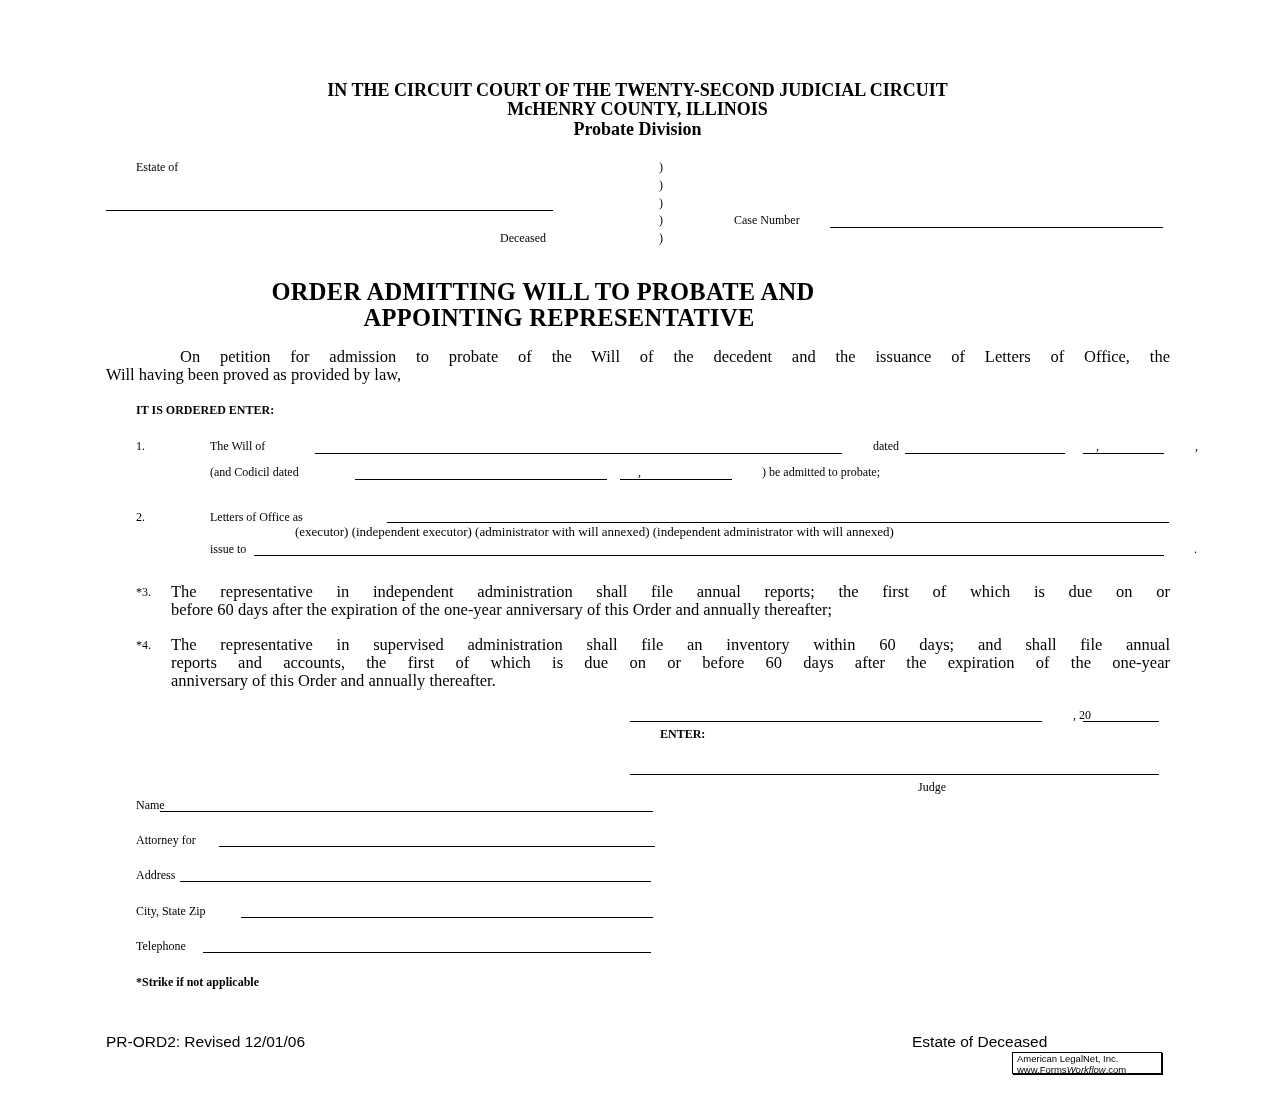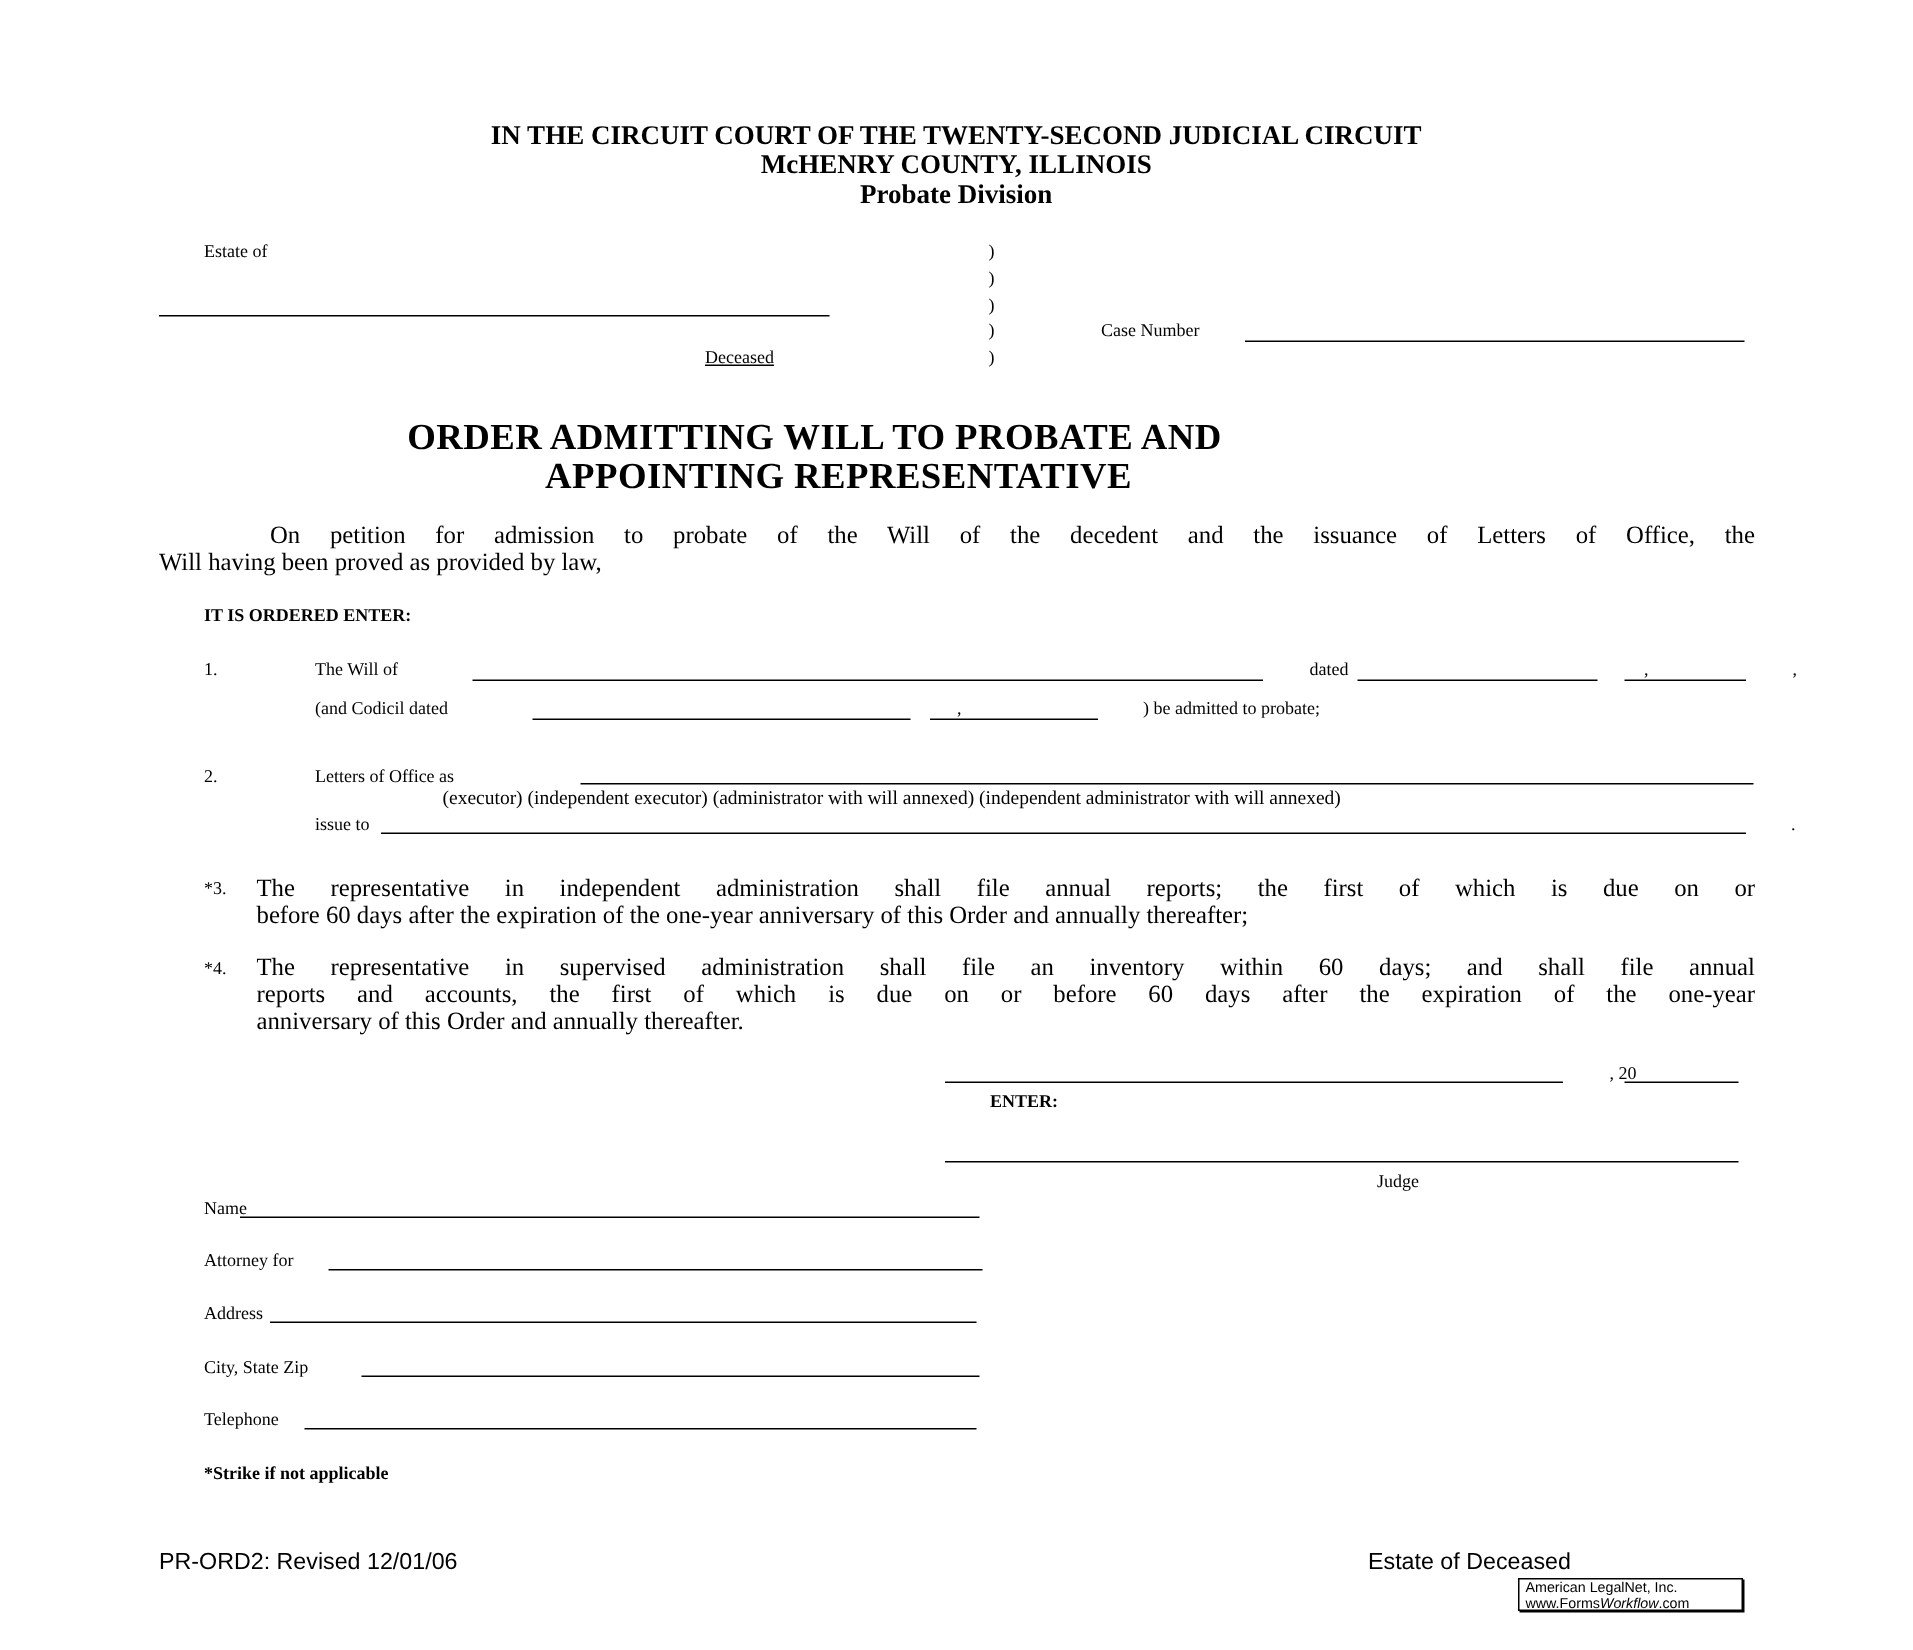--- a/index.html
+++ b/index.html
@@ -24,21 +24,21 @@
 </style>
 </head>
 <body>
 
 <div class="abs hdr" style="top:81px;">IN THE CIRCUIT COURT OF THE TWENTY-SECOND JUDICIAL CIRCUIT</div>
 <div class="abs hdr" style="top:100px;">McHENRY COUNTY, ILLINOIS</div>
 <div class="abs hdr" style="top:120px;">Probate Division</div>
 
 <div class="abs t16" style="left:106px; top:158px;">Estate of</div>
 <div class="line" style="left:106px; top:210px; width:447px;"></div>
-<div class="abs t16" style="left:440px; top:229px;text-decoration:underline;">Deceased</div>
+<div class="abs t16" style="left:470px; top:229px;">Deceased</div>
 
 <div class="abs t16" style="left:629px; top:158px;">)</div>
 <div class="abs t16" style="left:629px; top:176px;">)</div>
 <div class="abs t16" style="left:629px; top:194px;">)</div>
 <div class="abs t16" style="left:629px; top:211px;">)</div>
 <div class="abs t16" style="left:629px; top:229px;">)</div>
 
 <div class="abs t16" style="left:704px; top:211px;">Case Number</div>
 <div class="line" style="left:830px; top:227px; width:333px;"></div>
 

